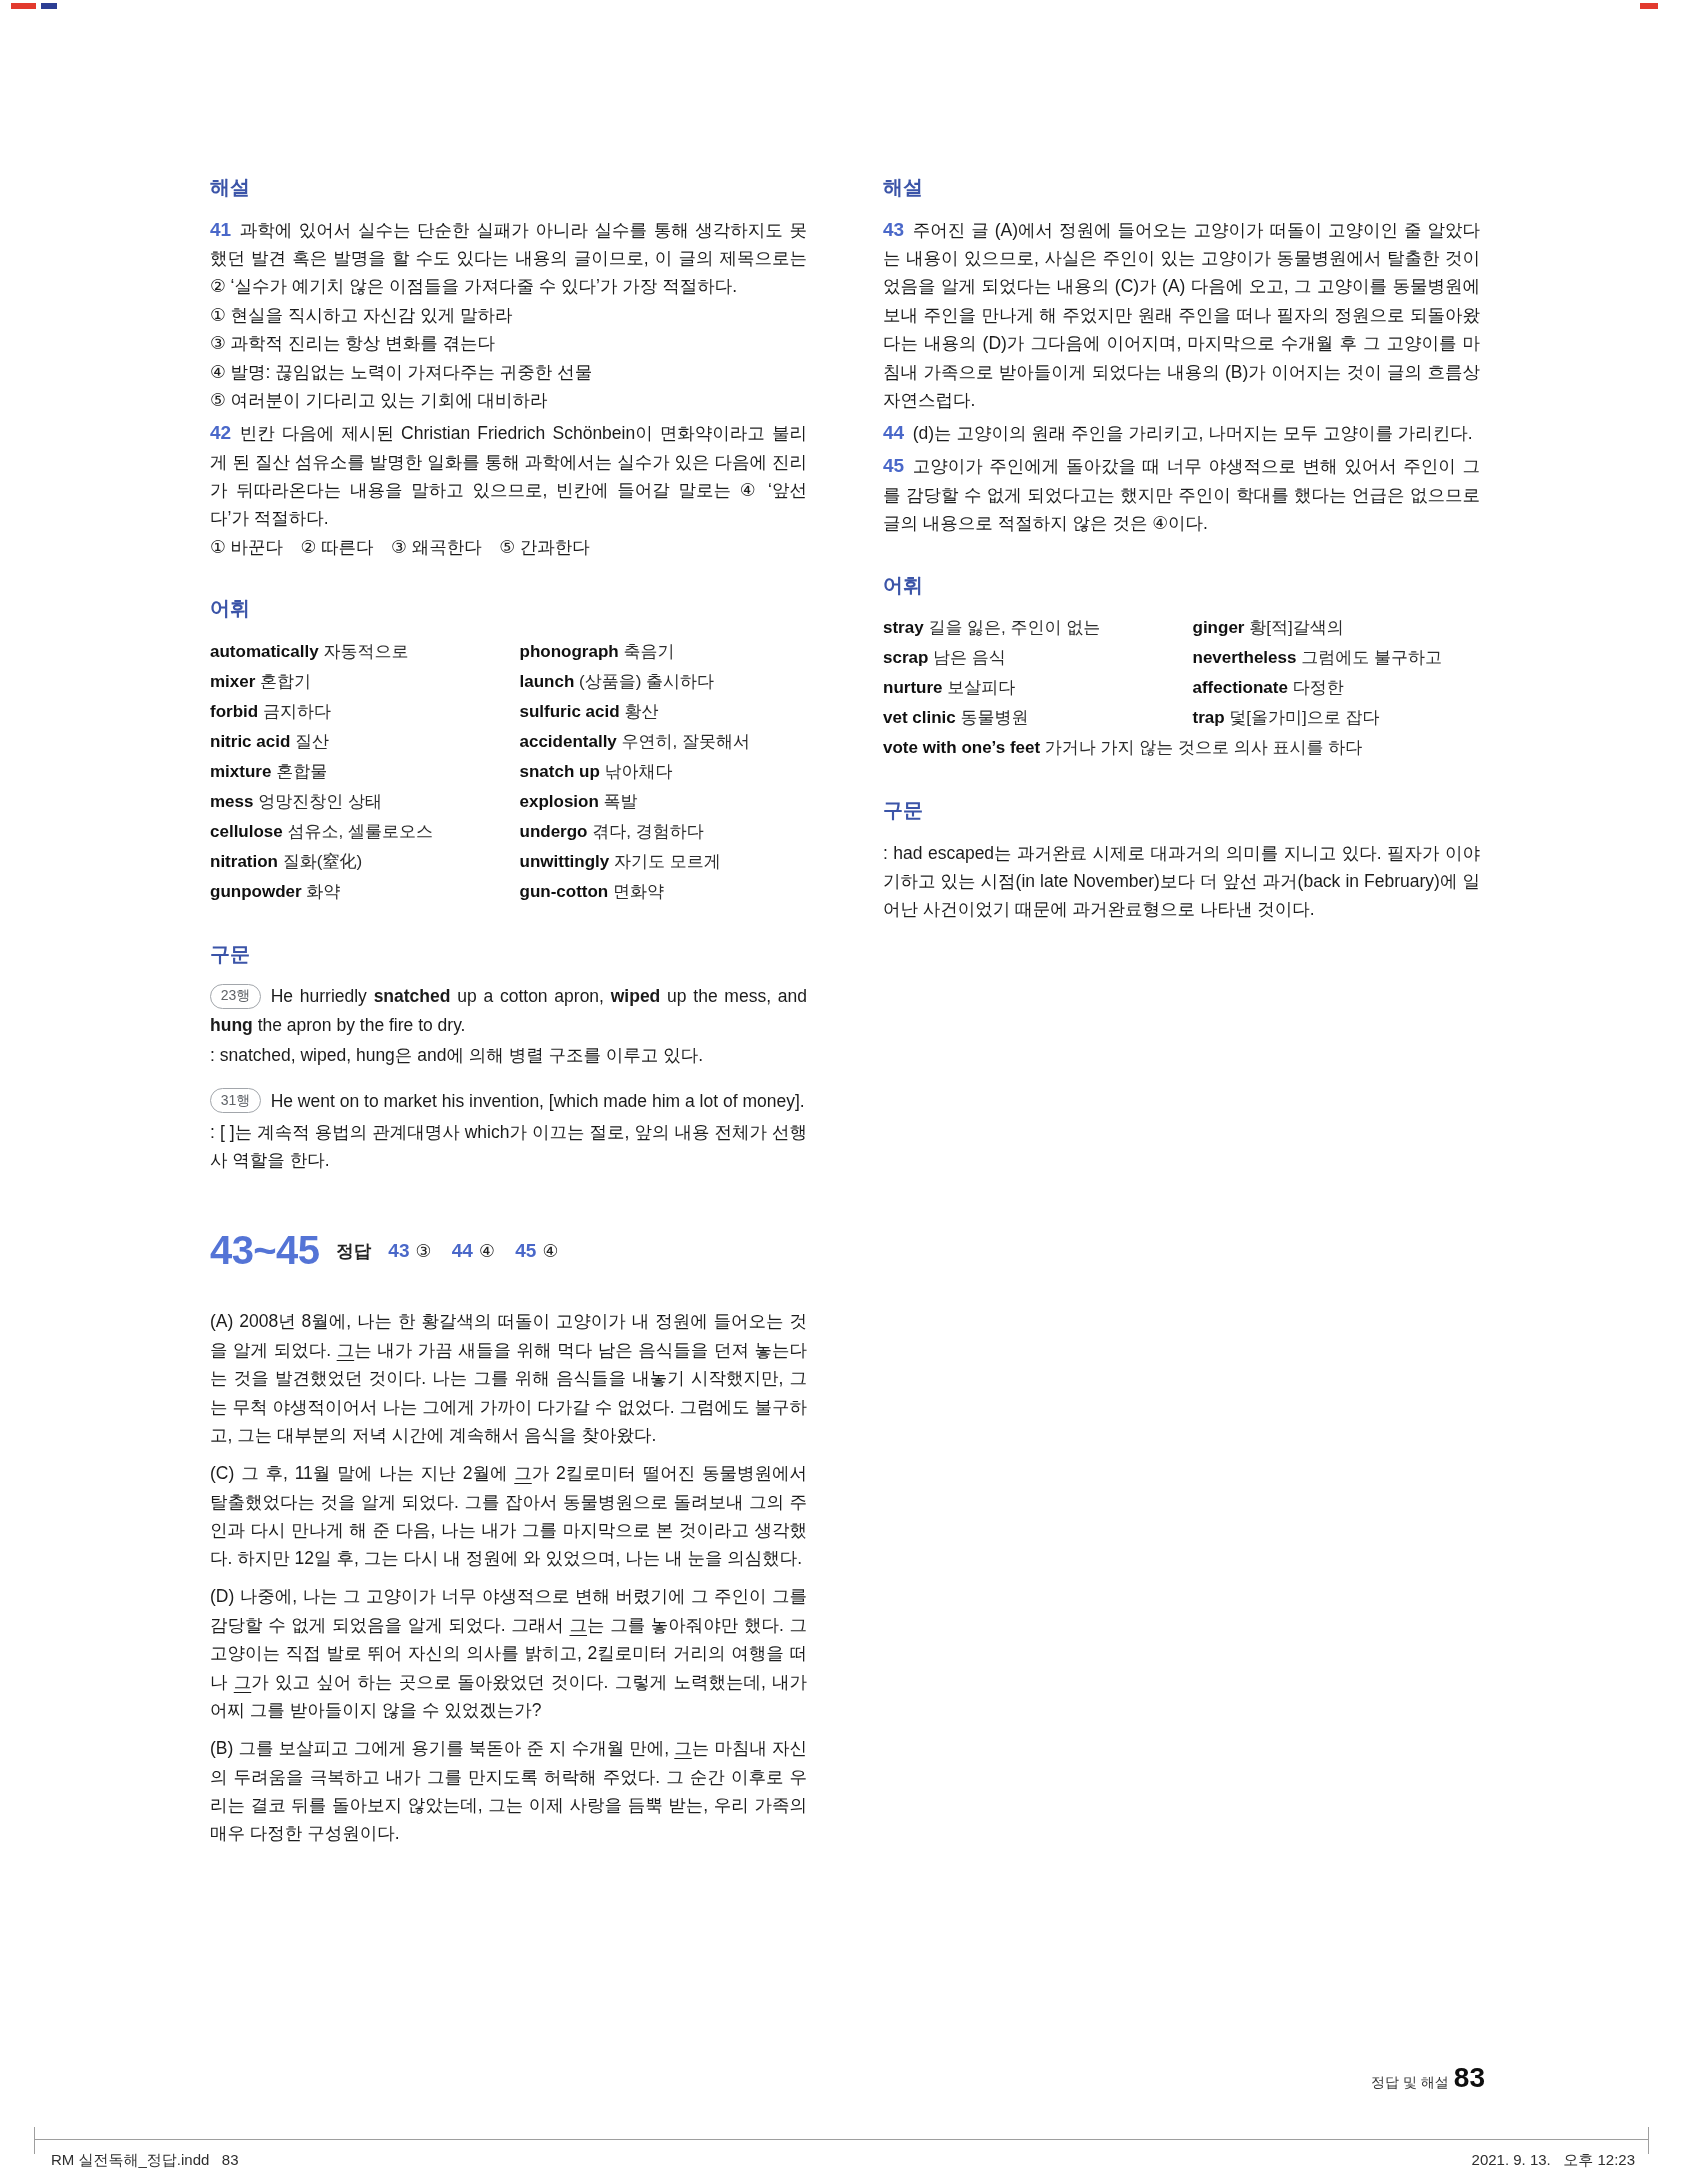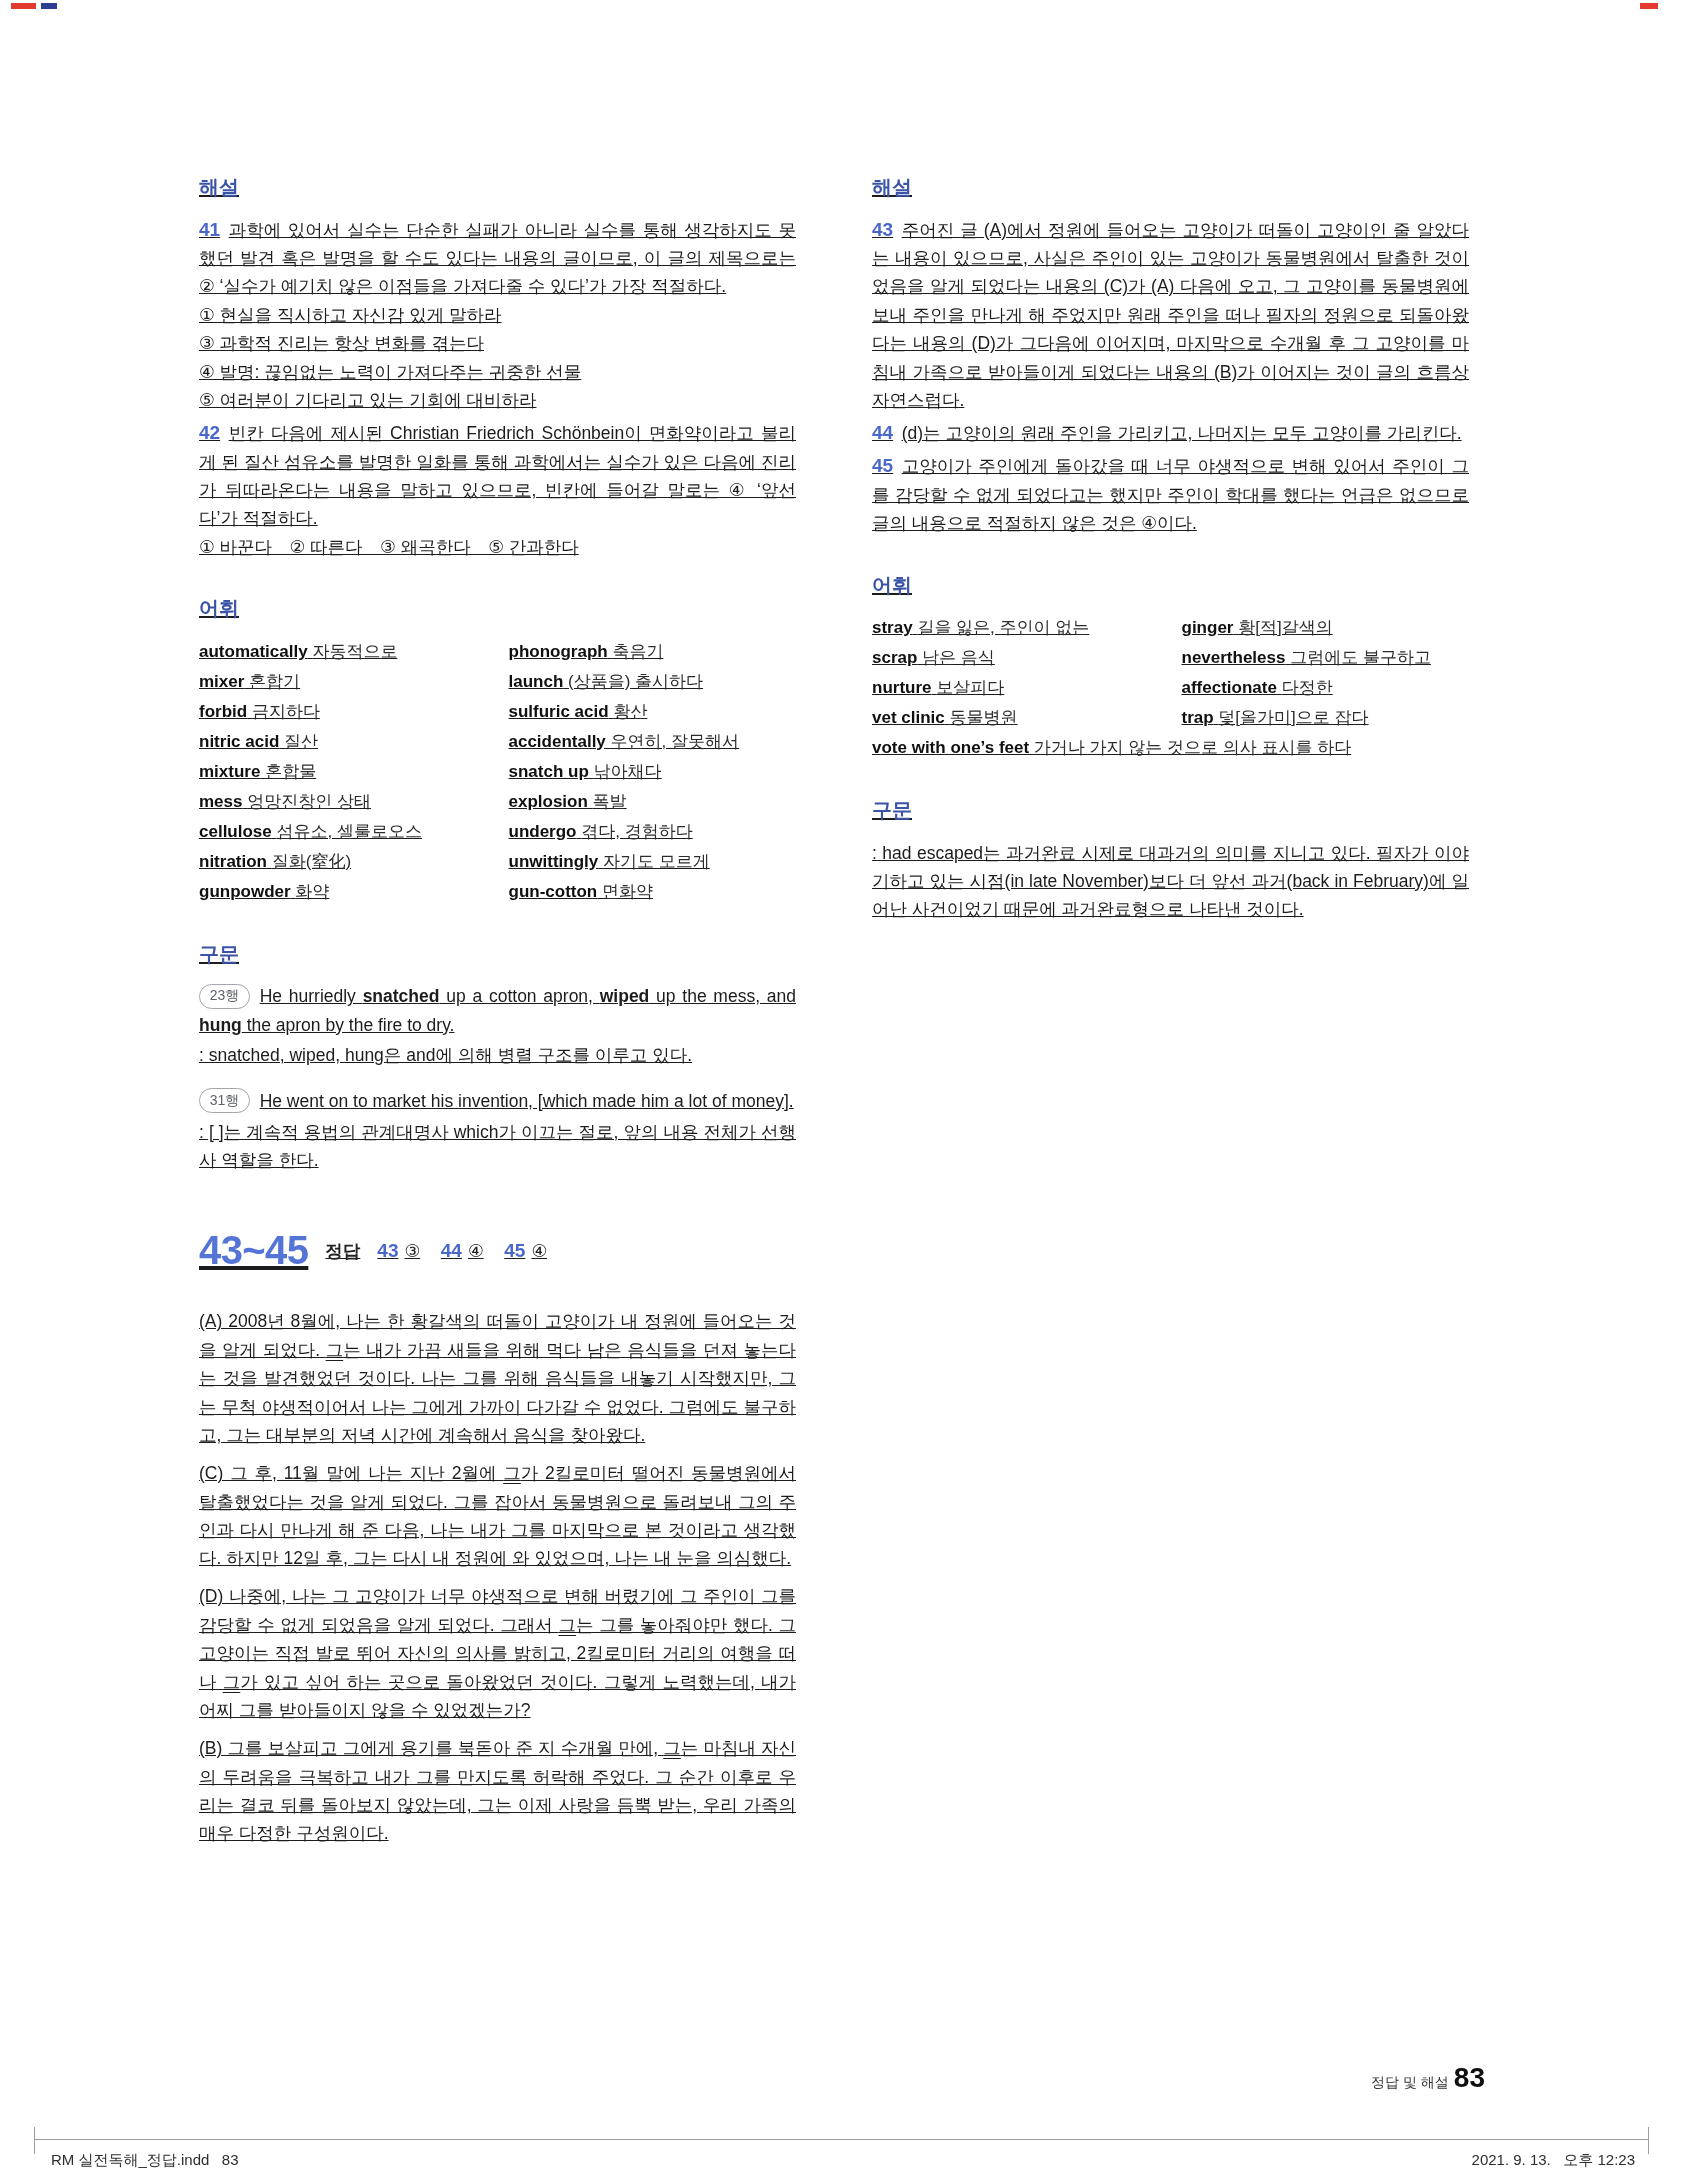--- a/index.html
+++ b/index.html
@@ -6,21 +6,21 @@
   html, body { margin: 0; padding: 0; }
   body {
     width: 1683px; height: 2183px;
     background: #ffffff;
     font-family: "Liberation Sans", "DejaVu Sans", sans-serif;
     color: #1c1c1c;
     position: relative;
     overflow: hidden;
   }
 
-  .content { position: absolute; left: 199px; top: 174px; width: 1270px; display: flex; gap: 76px; text-decoration: underline; }
+  .content { position: absolute; left: 210px; top: 174px; width: 1270px; display: flex; gap: 76px; }
   .col { width: 611px; }
 
   .sec-title { font-size: 20px; font-weight: bold; color: #3b54a8; margin: 34px 0 14.5px 0; }
   .sec-title.first { margin-top: 0; }
 
   .body { font-size: 17.5px; line-height: 28.4px; text-align: justify; margin: 0; color: #1c1c1c; }
   .q-block { margin-top: 4.8px; }
   .qnum { color: #4a68c9; font-weight: bold; font-size: 19px; margin-right: 8.5px; }
   .opt { font-size: 17.5px; line-height: 28.4px; color: #1c1c1c; }
 

